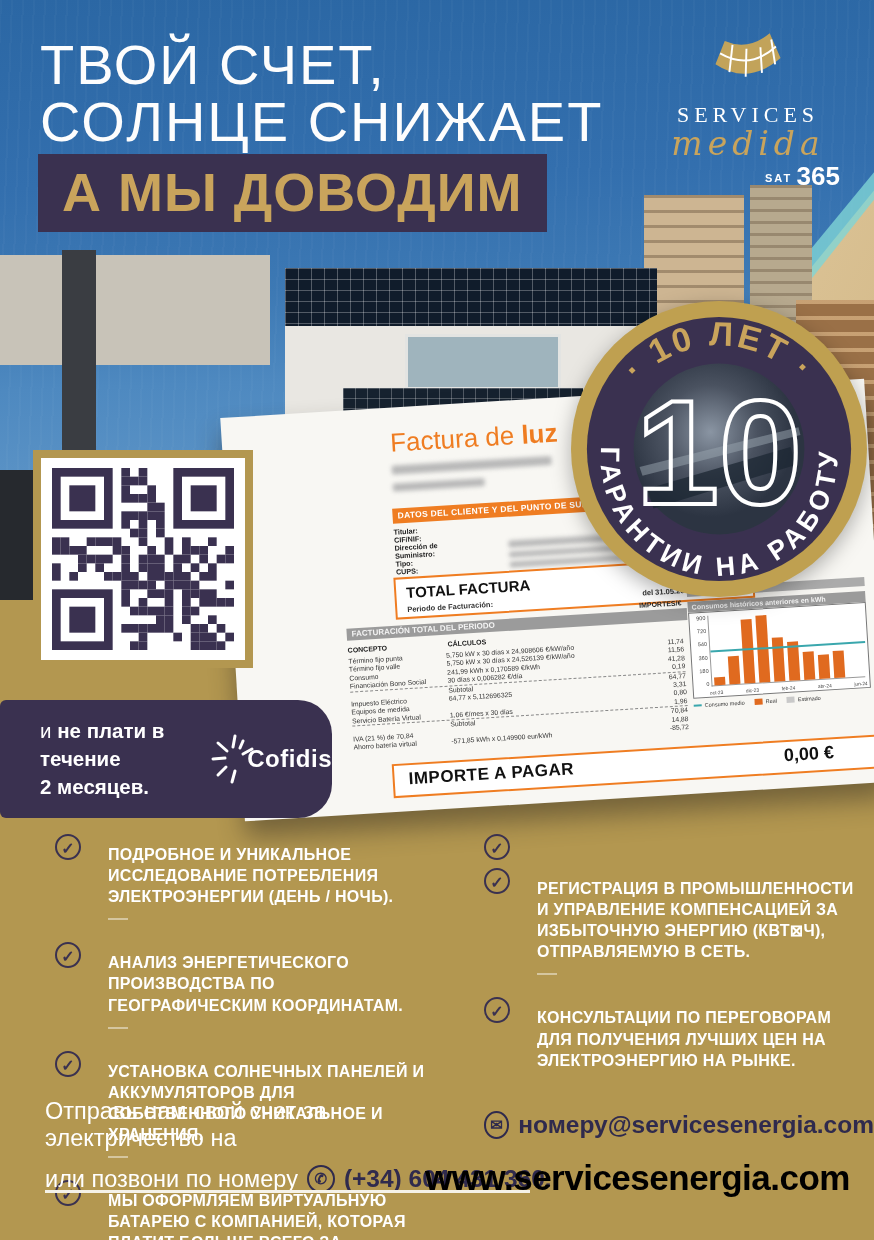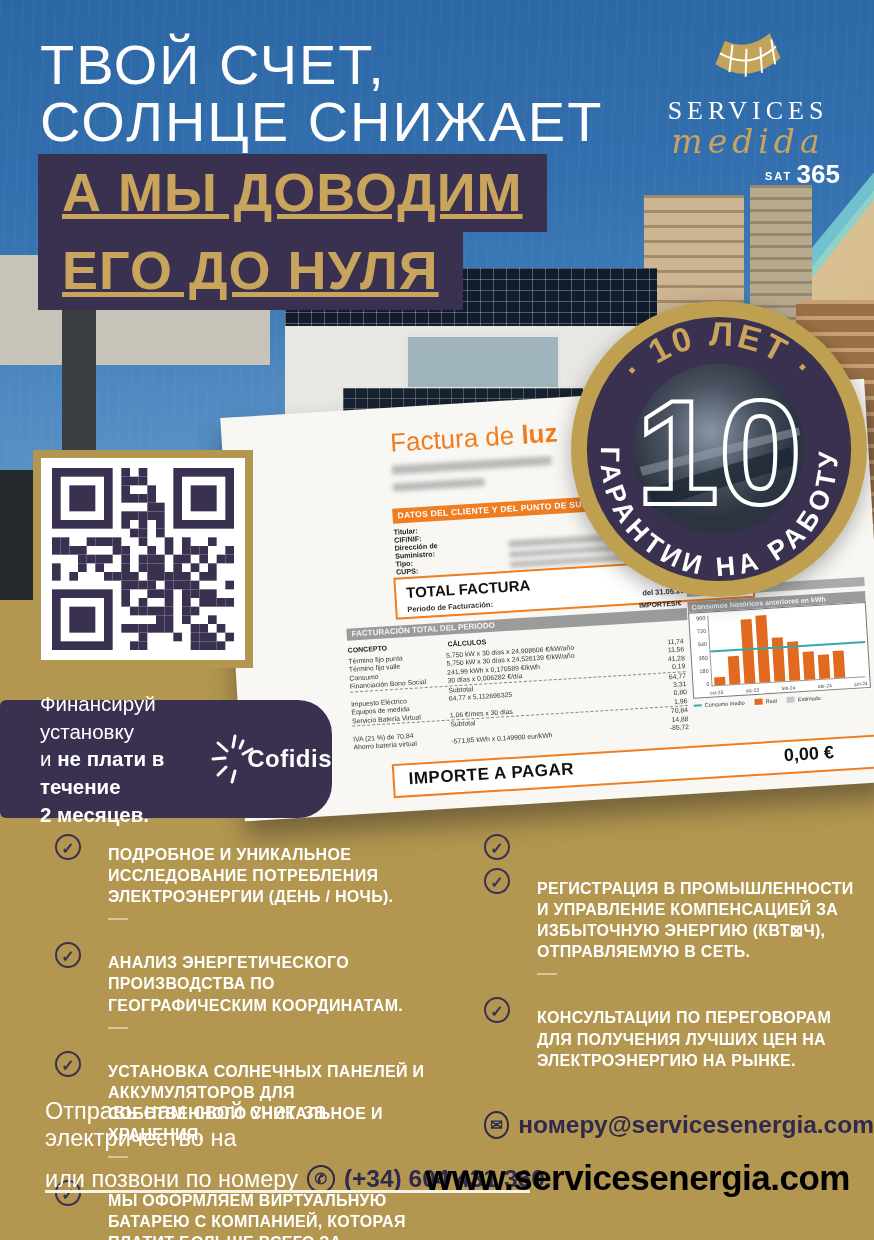--- a/index.html
+++ b/index.html
@@ -36,25 +36,25 @@
          background-image:repeating-linear-gradient(90deg,rgba(120,120,120,.25) 0 2px,transparent 2px 26px);}
   .pier{position:absolute;left:0;top:255px;width:270px;height:110px;background:#c8c3b8;}
   .pylon{position:absolute;left:62px;top:250px;width:34px;height:330px;background:#3a3d42;}
   .dark-mass{position:absolute;left:0;top:470px;width:140px;height:130px;background:#26292e;}
 
   
   .h1{position:absolute;left:40px;top:36px;color:#fdfdfd;font-size:56px;line-height:1.02;
       font-weight:400;letter-spacing:2px;}
   .hl-box{position:absolute;left:38px;top:154px;}
   .hl-line{display:table;background:#3a3150;color:#c9a45c;font-weight:800;font-size:54px;
-      letter-spacing:1px;padding:7px 24px 9px 24px;text-decoration:underline;}
+      letter-spacing:1px;padding:7px 24px 9px 24px;}
 
   
   .logo{position:absolute;right:16px;top:24px;width:220px;text-align:center;}
-  .logo-name{font-family:"Liberation Serif",serif;color:#ffffff;font-size:26px;letter-spacing:5px;margin-top:6px;}
+  .logo-name{font-family:"Liberation Serif",serif;color:#ffffff;font-size:22px;letter-spacing:5px;margin-top:12px;}
   .logo-script{font-family:"DejaVu Serif",serif;font-style:italic;color:#c9a45c;font-size:33px;
       letter-spacing:5px;margin-top:-4px;}
   .logo-sat{color:#ffffff;text-align:right;padding-right:18px;margin-top:-2px;}
   .logo-sat .s1{font-size:11px;font-weight:700;letter-spacing:2px;vertical-align:3px;}
   .logo-sat .s2{font-size:26px;font-weight:700;}
 
   
   .badge{position:absolute;left:570px;top:300px;width:298px;height:298px;filter:drop-shadow(0 6px 10px rgba(0,0,0,.3));}
   .badge-top-text{font-family:"Liberation Sans",sans-serif;font-weight:700;font-size:34px;fill:#c9a45c;letter-spacing:3px;}
   .badge-around-text{font-family:"Liberation Sans",sans-serif;font-weight:700;font-size:27px;fill:#ffffff;letter-spacing:5px;}
@@ -160,21 +160,20 @@
   </div>
   <div class="dark-mass"></div>
 </div>
 
 <div class="h1">
   <div>ТВОЙ СЧЕТ,</div>
   <div>СОЛНЦЕ СНИЖАЕТ</div>
 </div>
 <div class="hl-box">
   <div class="hl-line">А МЫ ДОВОДИМ</div>
-  <div class="hl-line">ЕГО ДО НУЛЯ</div>
 </div>
 
 <div class="logo">
   <svg width="100" height="62" viewBox="0 0 120 80">
     <path d="M18 52 Q60 80 102 44 L88 12 Q60 35 30 22 Z" fill="#c2a35a"></path>
     <path d="M24 38 Q62 60 96 29" stroke="#fff" stroke-width="2.5" fill="none"></path>
     <path d="M40 27 L36 62" stroke="#fff" stroke-width="2.5"></path>
     <path d="M58 32 L57 68" stroke="#fff" stroke-width="2.5"></path>
     <path d="M76 30 L78 63" stroke="#fff" stroke-width="2.5"></path>
     <path d="M90 20 L95 52" stroke="#fff" stroke-width="2.5"></path>
@@ -497,21 +496,20 @@
       <rect x="100" y="200" width="10" height="10" fill="#3a3150"></rect>
       <rect x="160" y="200" width="10" height="10" fill="#3a3150"></rect>
       <rect x="170" y="200" width="10" height="10" fill="#3a3150"></rect>
       <rect x="180" y="200" width="10" height="10" fill="#3a3150"></rect>
       <rect x="190" y="200" width="10" height="10" fill="#3a3150"></rect>
     </svg>
 </div>
 
 <div class="fin-box">
   <div class="fin-text">
-    <div>Финансируй установку</div>
     <div><span>и </span><b>не плати в течение</b></div>
     <div><b>2 месяцев.</b></div>
   </div>
   <div class="fin-logo">
     <svg width="52" height="52" viewBox="0 0 52 52">
       <g stroke="#ffffff" stroke-width="3" stroke-linecap="round">
         <line x1="26" y1="3" x2="24" y2="14"></line>
         <line x1="26" y1="38" x2="23" y2="49"></line>
         <line x1="4" y1="26" x2="16" y2="25"></line>
         <line x1="9" y1="10" x2="18" y2="18"></line>

